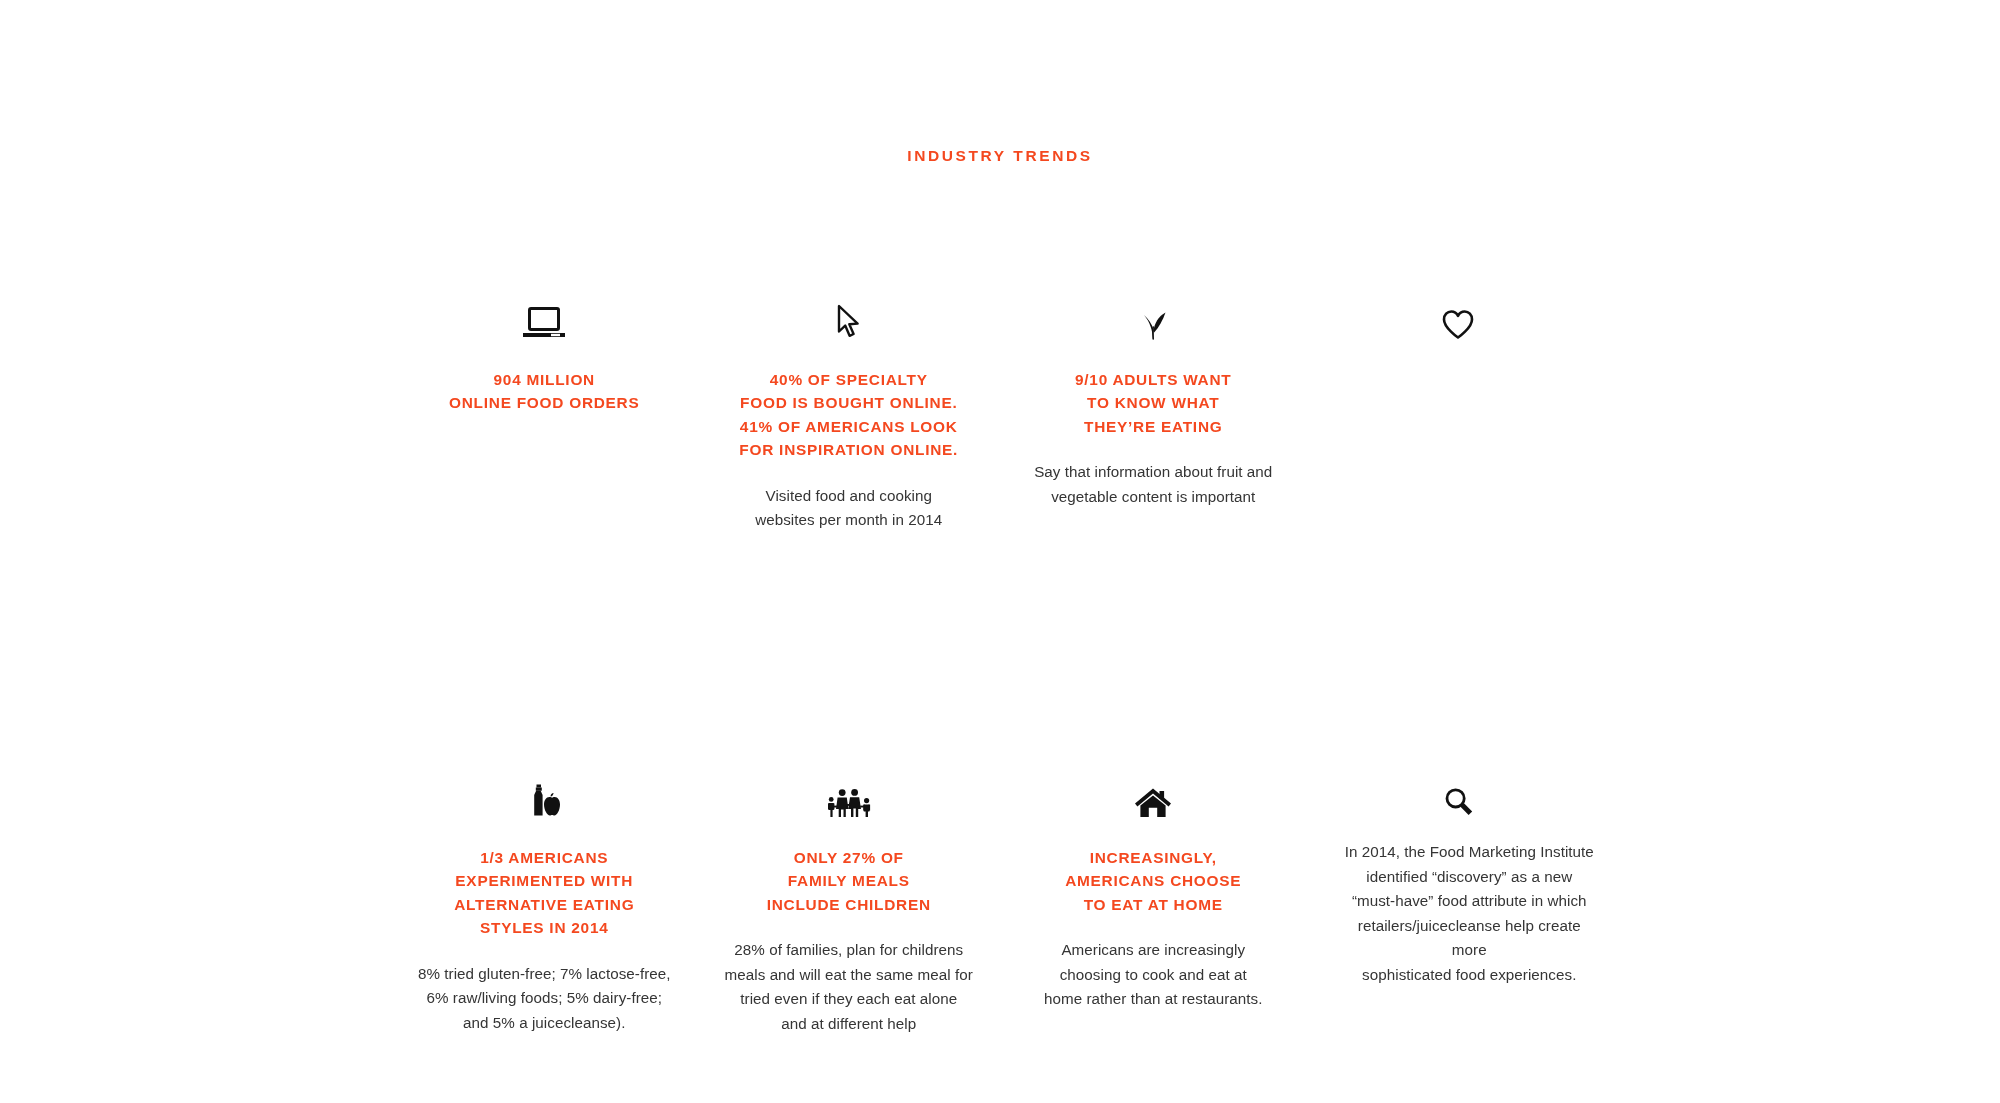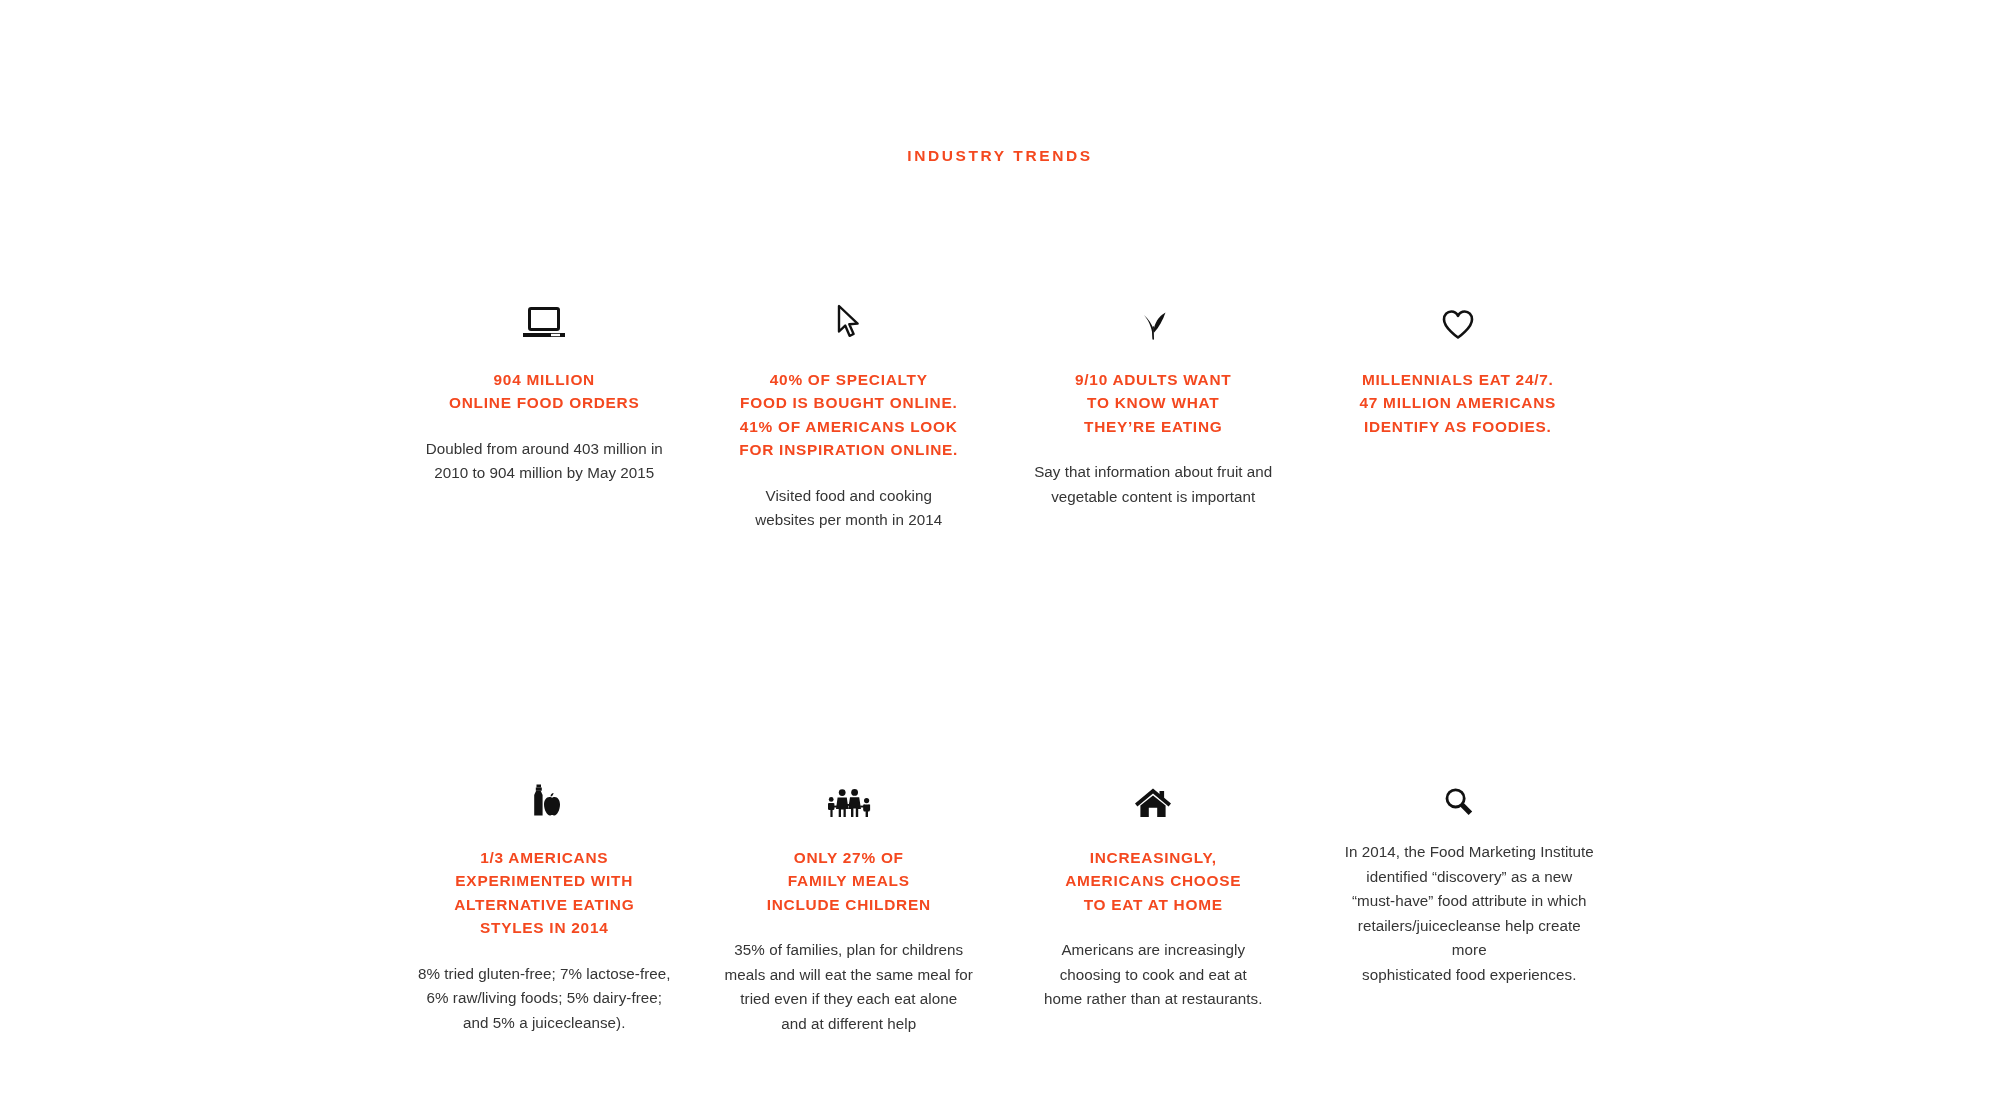--- a/index.html
+++ b/index.html
@@ -112,24 +112,20 @@
           <svg width="42" height="34" viewBox="0 0 42 34">
             <rect x="6.5" y="2.5" width="29" height="21" rx="1.5" fill="none" stroke="#111" stroke-width="3"></rect>
             <rect x="0" y="27" width="42" height="4" fill="#111"></rect>
             <rect x="28" y="27.8" width="9" height="2.4" fill="#fff"></rect>
           </svg>
         </div>
         <div class="stat-head">
           <div>904 MILLION</div>
           <div>ONLINE FOOD ORDERS</div>
         </div>
-        <div class="stat-body w-narrow">
-          <div>Doubled from around 403 million in</div>
-          <div>2010 to 904 million by May 2015</div>
-        </div>
       </div>
 
       <div class="cell">
         <div class="icon-wrap">
           <svg width="26" height="36" viewBox="0 0 26 36">
             <path d="M3 2 L3 27.5 L9.2 21.6 L13.6 31.8 L17.6 30 L13.3 20.2 L21.6 19.6 Z" fill="#ffffff" stroke="#111" stroke-width="2.4" stroke-linejoin="round"></path>
           </svg>
         </div>
         <div class="stat-head">
           <div>40% OF SPECIALTY</div>
@@ -160,25 +156,20 @@
           <div>Say that information about fruit and</div>
           <div>vegetable content is important</div>
         </div>
       </div>
 
       <div class="cell">
         <div class="icon-wrap">
           <svg width="34" height="31" viewBox="0 0 34 31">
             <path d="M17 28.5 C17 28.5 3 18.8 3 10.4 C3 5.8 6.3 2.5 10.3 2.5 C13.2 2.5 15.7 4.2 17 6.8 C18.3 4.2 20.8 2.5 23.7 2.5 C27.7 2.5 31 5.8 31 10.4 C31 18.8 17 28.5 17 28.5 Z" fill="none" stroke="#111" stroke-width="2.6" stroke-linejoin="round"></path>
           </svg>
-        </div>
-        <div class="stat-head">
-          <div>MILLENNIALS EAT 24/7.</div>
-          <div>47 MILLION AMERICANS</div>
-          <div>IDENTIFY AS FOODIES.</div>
         </div>
 
       </div>
 
     </div>
 
     <div class="row row-2">
 
       <div class="cell">
         <div class="icon-wrap">
@@ -227,21 +218,21 @@
             <rect x="20.6" y="18.0" width="4.2" height="1.9" fill="#111"></rect>
             <rect x="34.2" y="19.6" width="4.0" height="1.9" fill="#111"></rect>
           </svg>
         </div>
         <div class="stat-head">
           <div>ONLY 27% OF</div>
           <div>FAMILY MEALS</div>
           <div>INCLUDE CHILDREN</div>
         </div>
         <div class="stat-body w-wide">
-          <div>35% of families, plan for childrens</div>
+          <div>28% of families, plan for childrens</div>
           <div>meals and will eat the same meal for</div>
           <div>tried even if they each eat alone</div>
           <div>and at different help</div>
         </div>
       </div>
 
       <div class="cell">
         <div class="icon-wrap">
           <svg width="38" height="32" viewBox="0 0 38 32">
             <rect x="25.5" y="5" width="4.6" height="8" fill="#111"></rect>

